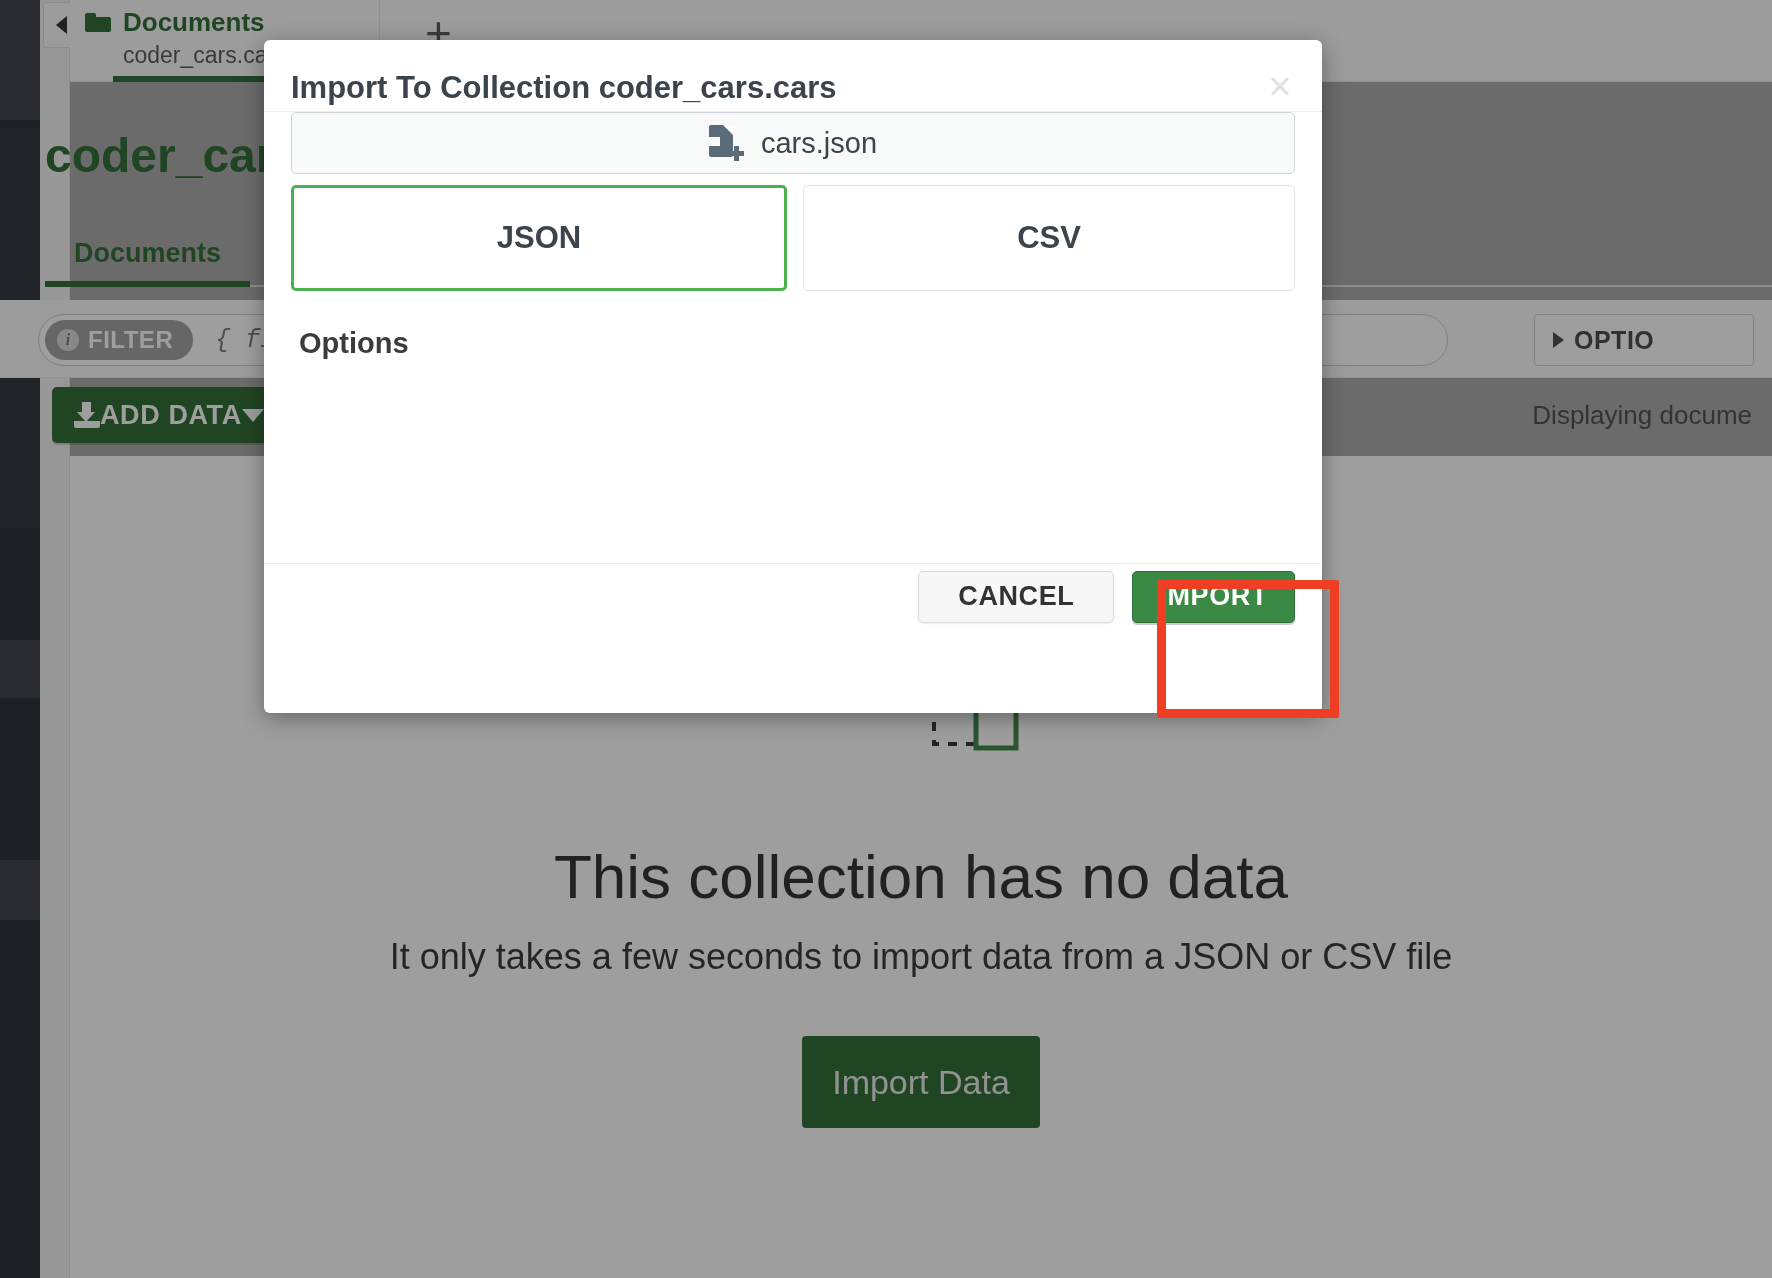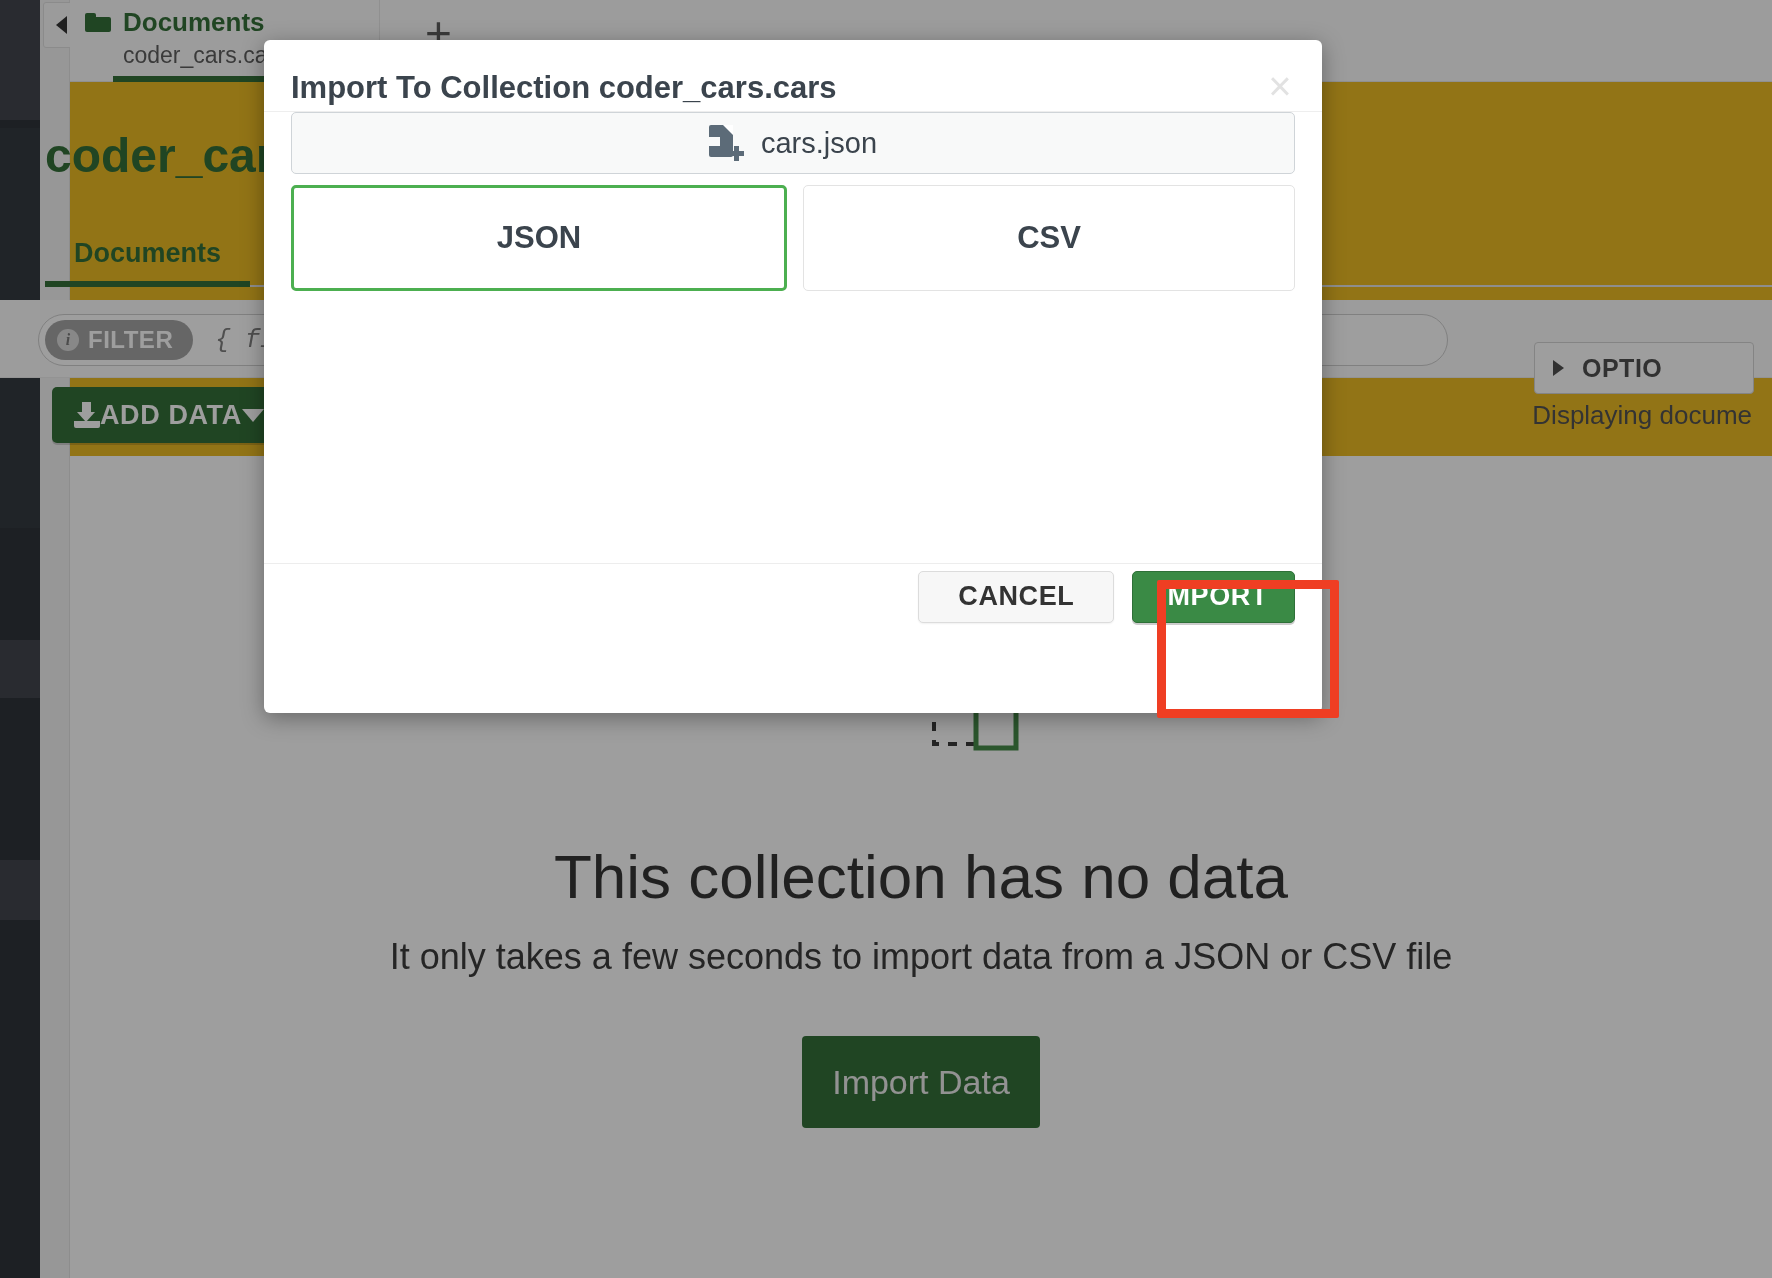--- a/index.html
+++ b/index.html
@@ -16,21 +16,21 @@
     position: relative;
     width: 1772px;
     height: 1278px;
     overflow: hidden;
   }
 
   
   .bg-app {
     position: absolute;
     inset: 0;
-    background: #eab308;
+    background: #a3a3a3;
   }
 
   .bg-railbar {
     position: absolute;
     left: 0; top: 0;
     width: 40px; height: 1278px;
     background: #141a22;
   }
   .bg-railbar .rail-block {
     position: absolute;
@@ -222,29 +222,28 @@
 
   .options-btn {
     position: absolute;
     right: 18px; top: 14px;
     width: 220px; height: 52px;
     border: 1px solid #cfcfcf;
     border-radius: 4px;
     background: #ffffff;
     display: flex;
     align-items: center;
-    gap: 18px;
+    gap: 10px;
     padding-left: 18px;
     font-size: 25px;
     color: #3a3a3a;
     font-weight: bold;
     letter-spacing: 0.5px;
     white-space: nowrap;
     overflow: hidden;
-    margin-top: 28px;
   }
   .options-btn .caret {
     width: 0; height: 0;
     border-top: 8px solid transparent;
     border-bottom: 8px solid transparent;
     border-left: 11px solid #3a3a3a;
     flex: none;
   }
 
   .bg-subbar {
@@ -665,20 +664,21 @@
         </span>
         <span class="file-name">cars.json</span>
       </div>
 
 
       <div class="type-row">
         <div class="type-btn selected">JSON</div>
         <div class="type-btn unselected">CSV</div>
       </div>
 
+      <div class="options-heading">Options</div>
 
 
       <div class="modal-footer">
         <div class="btn-cancel">CANCEL</div>
         <div class="btn-import">IMPORT</div>
       </div>
     </div>
   </div>
 
   <div class="annot-rect"></div>

